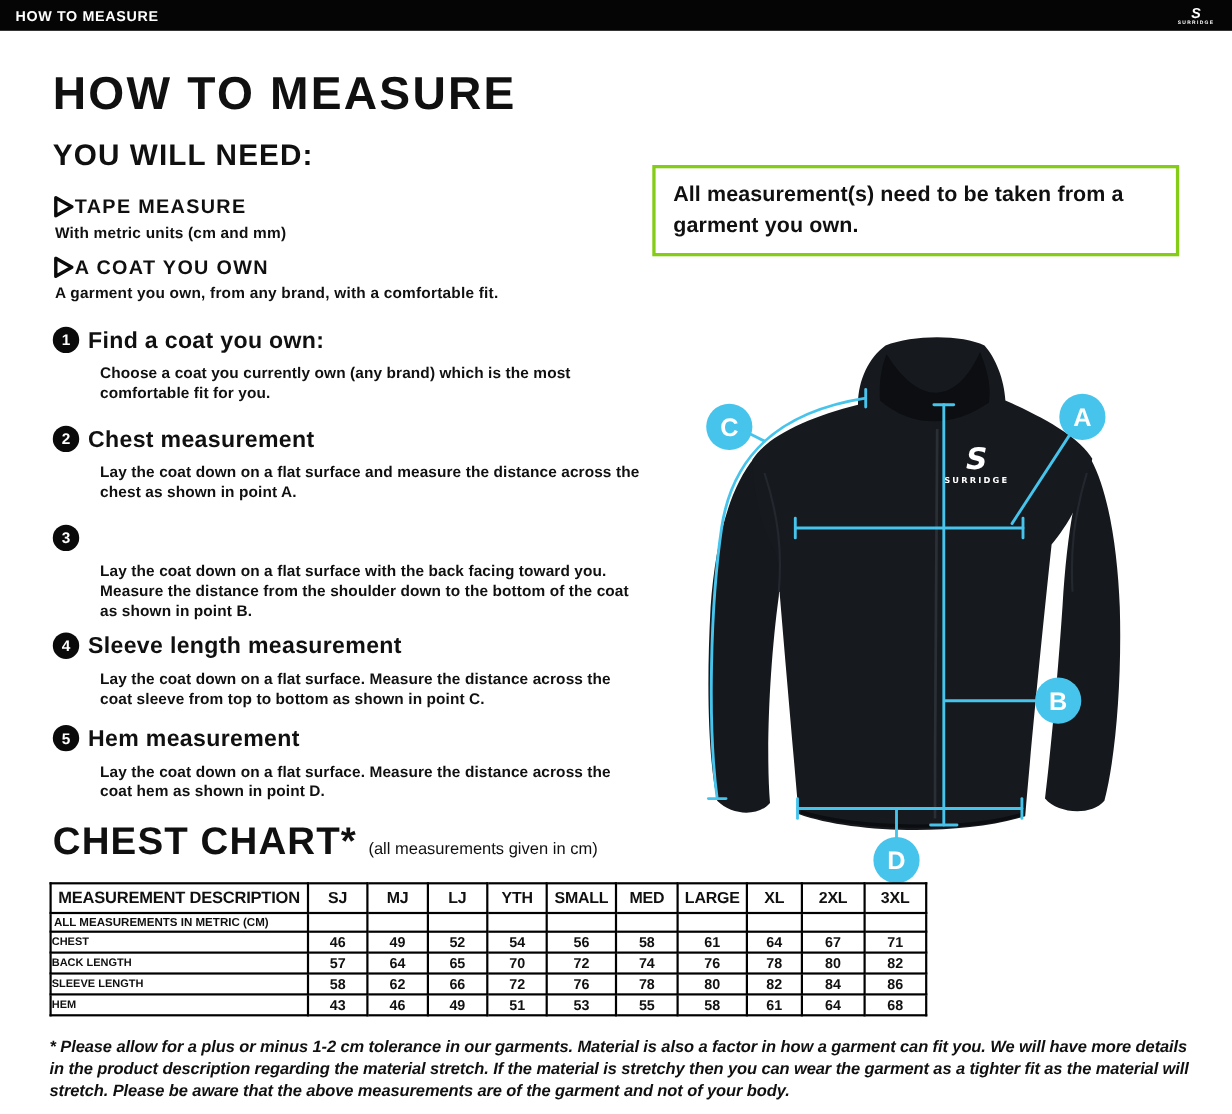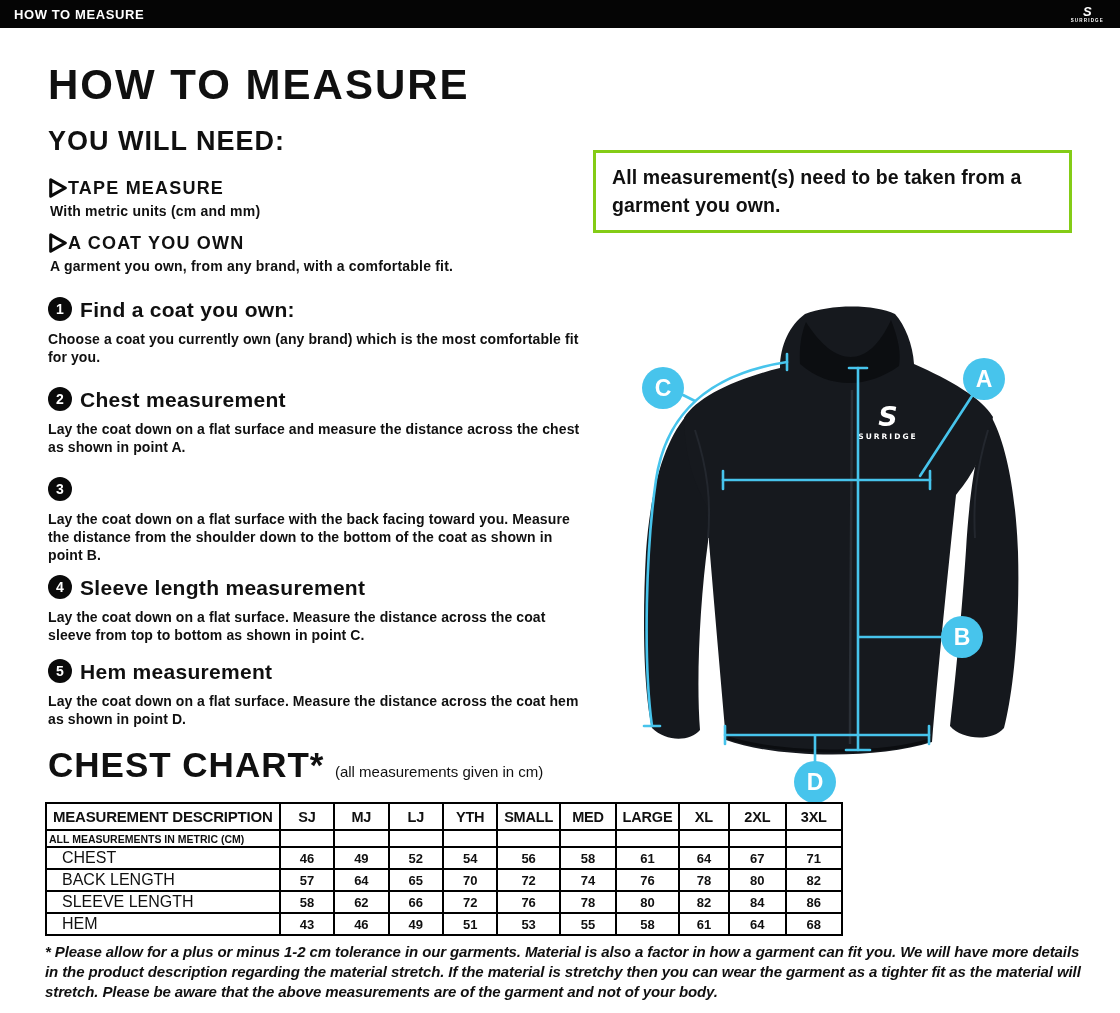--- a/index.html
+++ b/index.html
@@ -22,36 +22,36 @@
   .need-head{display:flex;align-items:center;gap:0;}
   .need-title{font-size:18px;font-weight:800;letter-spacing:1.2px;line-height:1;}
   .need-desc{font-size:14px;font-weight:700;margin-top:5px;margin-left:2px;letter-spacing:.2px;}
   .tri{width:20px;height:20px;flex:0 0 auto;}
   
   .step{position:absolute;left:48px;width:537px;}
   .step-head{display:flex;align-items:center;gap:8px;}
   .step-num{width:24px;height:24px;border-radius:50%;background:#0a0a0a;color:#fff;
     display:flex;align-items:center;justify-content:center;font-size:14px;font-weight:800;flex:0 0 auto;}
   .step-title{font-size:21px;font-weight:800;letter-spacing:.3px;line-height:1;}
-  .step-desc{font-size:14px;font-weight:700;line-height:1.3;margin-top:9px;letter-spacing:.1px;}
+  .step-desc{font-size:14px;font-weight:700;line-height:1.3;margin-top:9px;letter-spacing:.1px;margin-left:43px;}
   
   .callout{position:absolute;left:593px;top:150px;width:479px;box-sizing:border-box;
     border:3px solid #84cc16;padding:11px 16px;font-size:19.5px;font-weight:700;line-height:1.42;letter-spacing:.1px;}
   
   .figure{position:absolute;left:600px;top:280px;width:500px;height:530px;}
   
   .size-chart-head{position:absolute;left:48px;top:745px;}
   .sc-title{font-size:35px;font-weight:800;letter-spacing:1px;}
   .sc-sub{font-size:15px;font-weight:400;margin-left:6px;}
   table.size-chart{position:absolute;left:45px;top:802px;width:798px;border-collapse:collapse;table-layout:fixed;}
   table.size-chart th,table.size-chart td{border:2px solid #000;text-align:center;overflow:hidden;white-space:nowrap;}
   table.size-chart th{font-size:14.5px;font-weight:800;padding:4px 2px;letter-spacing:-.2px;}
   table.size-chart th.desc{text-align:left;padding-left:6px;font-size:15px;}
   table.size-chart td{font-size:13px;font-weight:700;padding:1px 2px;}
-  table.size-chart td.desc{text-align:left;padding-left:15px;font-size:16px;font-weight:400;}
+  table.size-chart td.desc{text-align:left;padding-left:0;font-size:10px;font-weight:700;}
   table.size-chart tr.note td{font-size:10.5px;font-weight:800;padding:1px 2px;height:13px;}
   
   .footnote{position:absolute;left:45px;top:942px;width:1042px;font-size:15px;font-weight:700;
     font-style:italic;line-height:1.33;letter-spacing:-.1px;}
 </style>
 </head>
 <body>
 
 <div class="topbar">
   <div class="topbar-title">HOW TO MEASURE</div>

